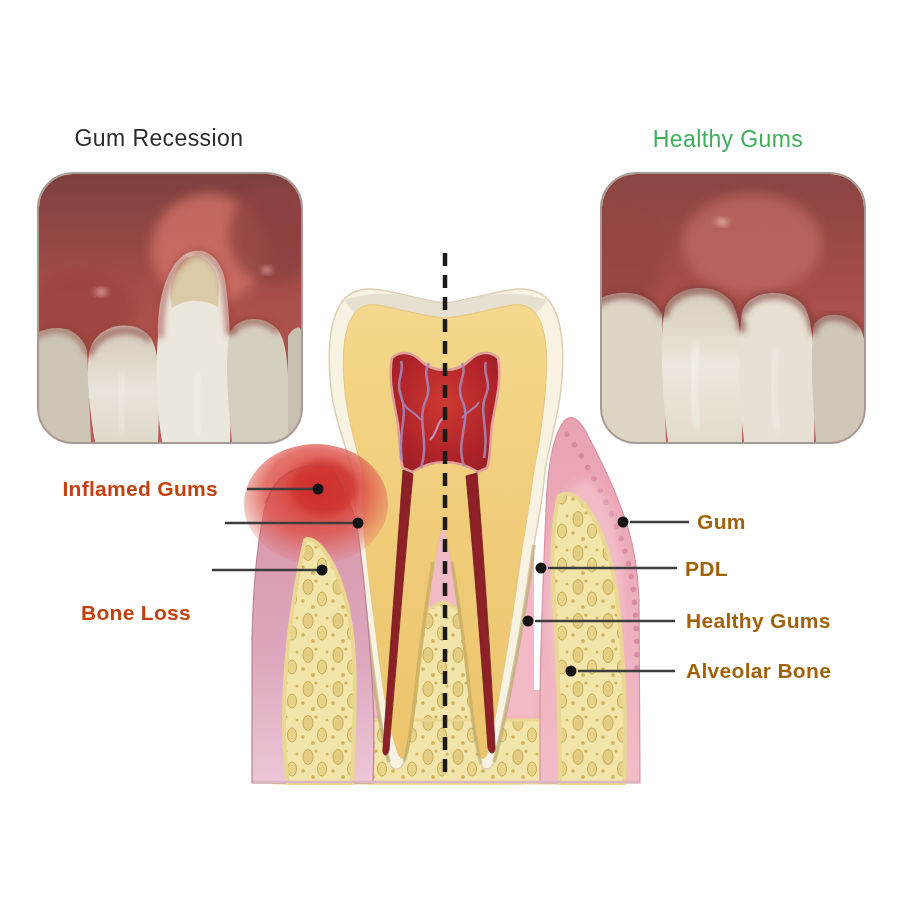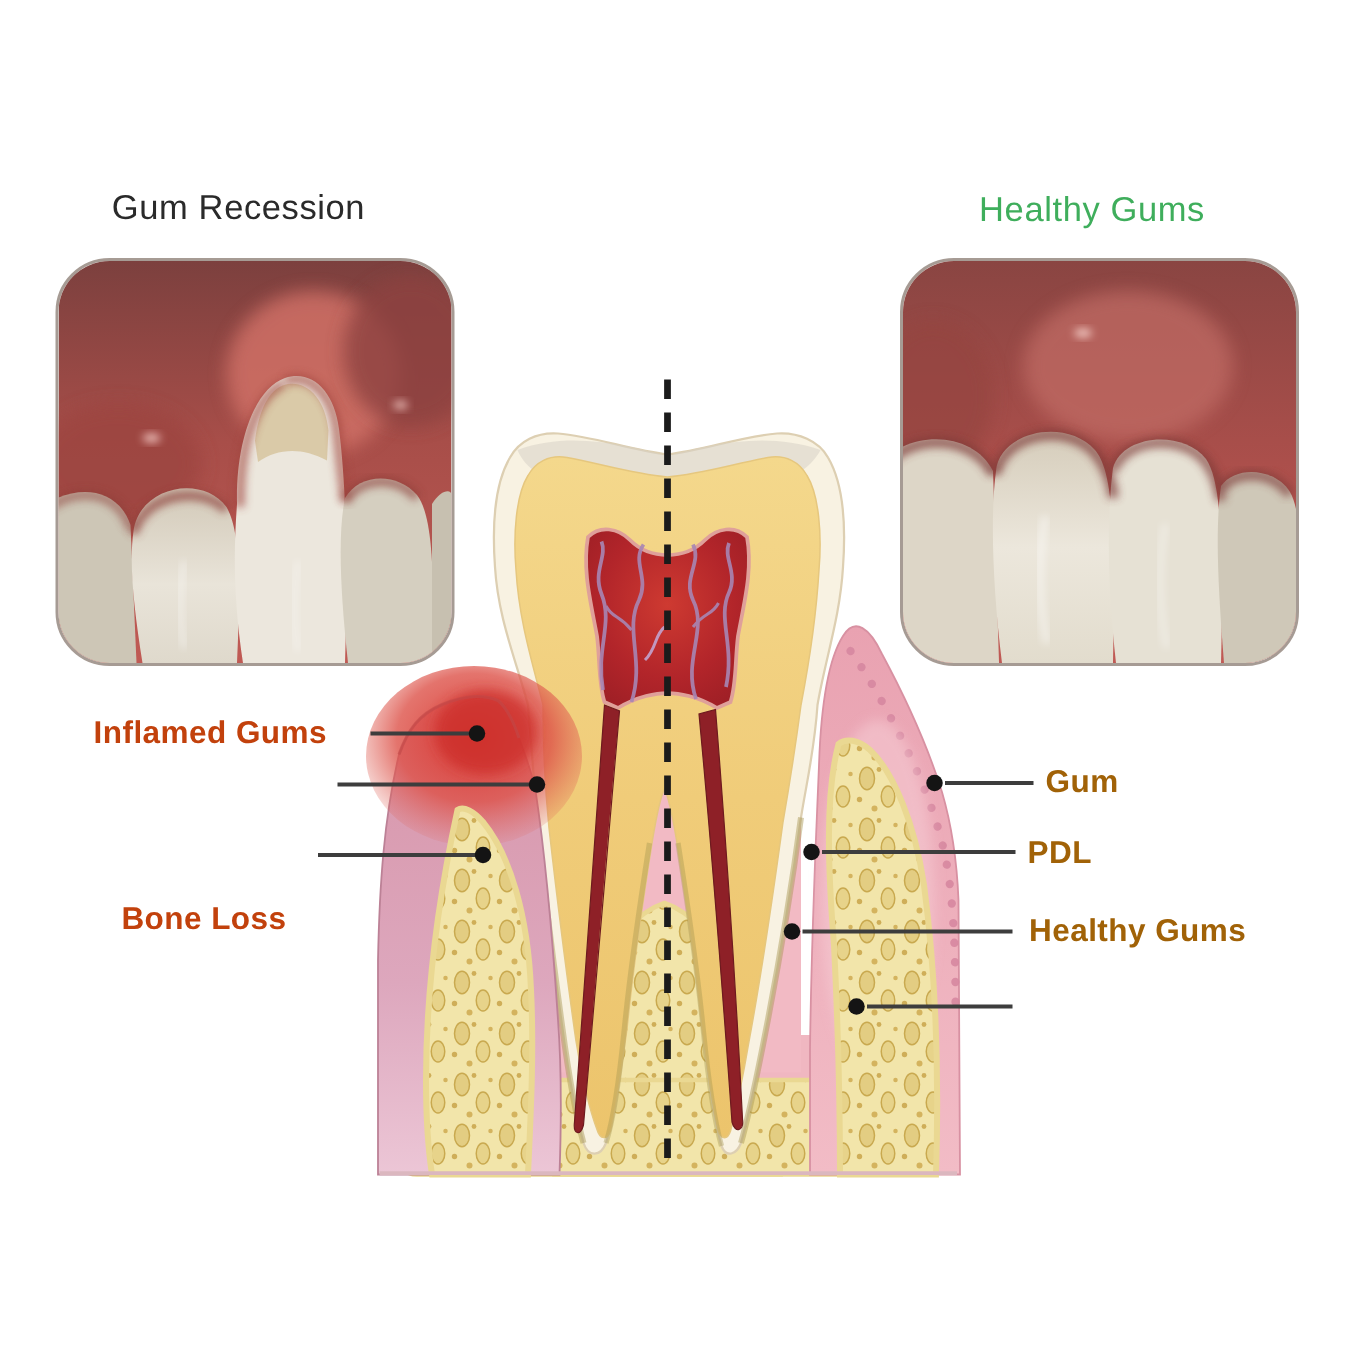--- a/index.html
+++ b/index.html
@@ -252,14 +252,15 @@
       <circle cx="571" cy="671" r="5.5"></circle>
     </g>
   </svg>
 
   <div class="lbl" style="right:682px; top:476px;">Inflamed Gums</div>
   <div class="lbl" style="right:709px; top:557px;margin-top:43px;">Bone Loss</div>
 
   <div class="lbl green" style="left:697px; top:509px;">Gum</div>
   <div class="lbl green" style="left:685px; top:524px;margin-top:32px;">PDL</div>
   <div class="lbl green" style="left:686px; top:608px;">Healthy Gums</div>
+  <div class="lbl green" style="left:686px; top:658px;">Alveolar Bone</div>
 
 </div>
 
 </body></html>

